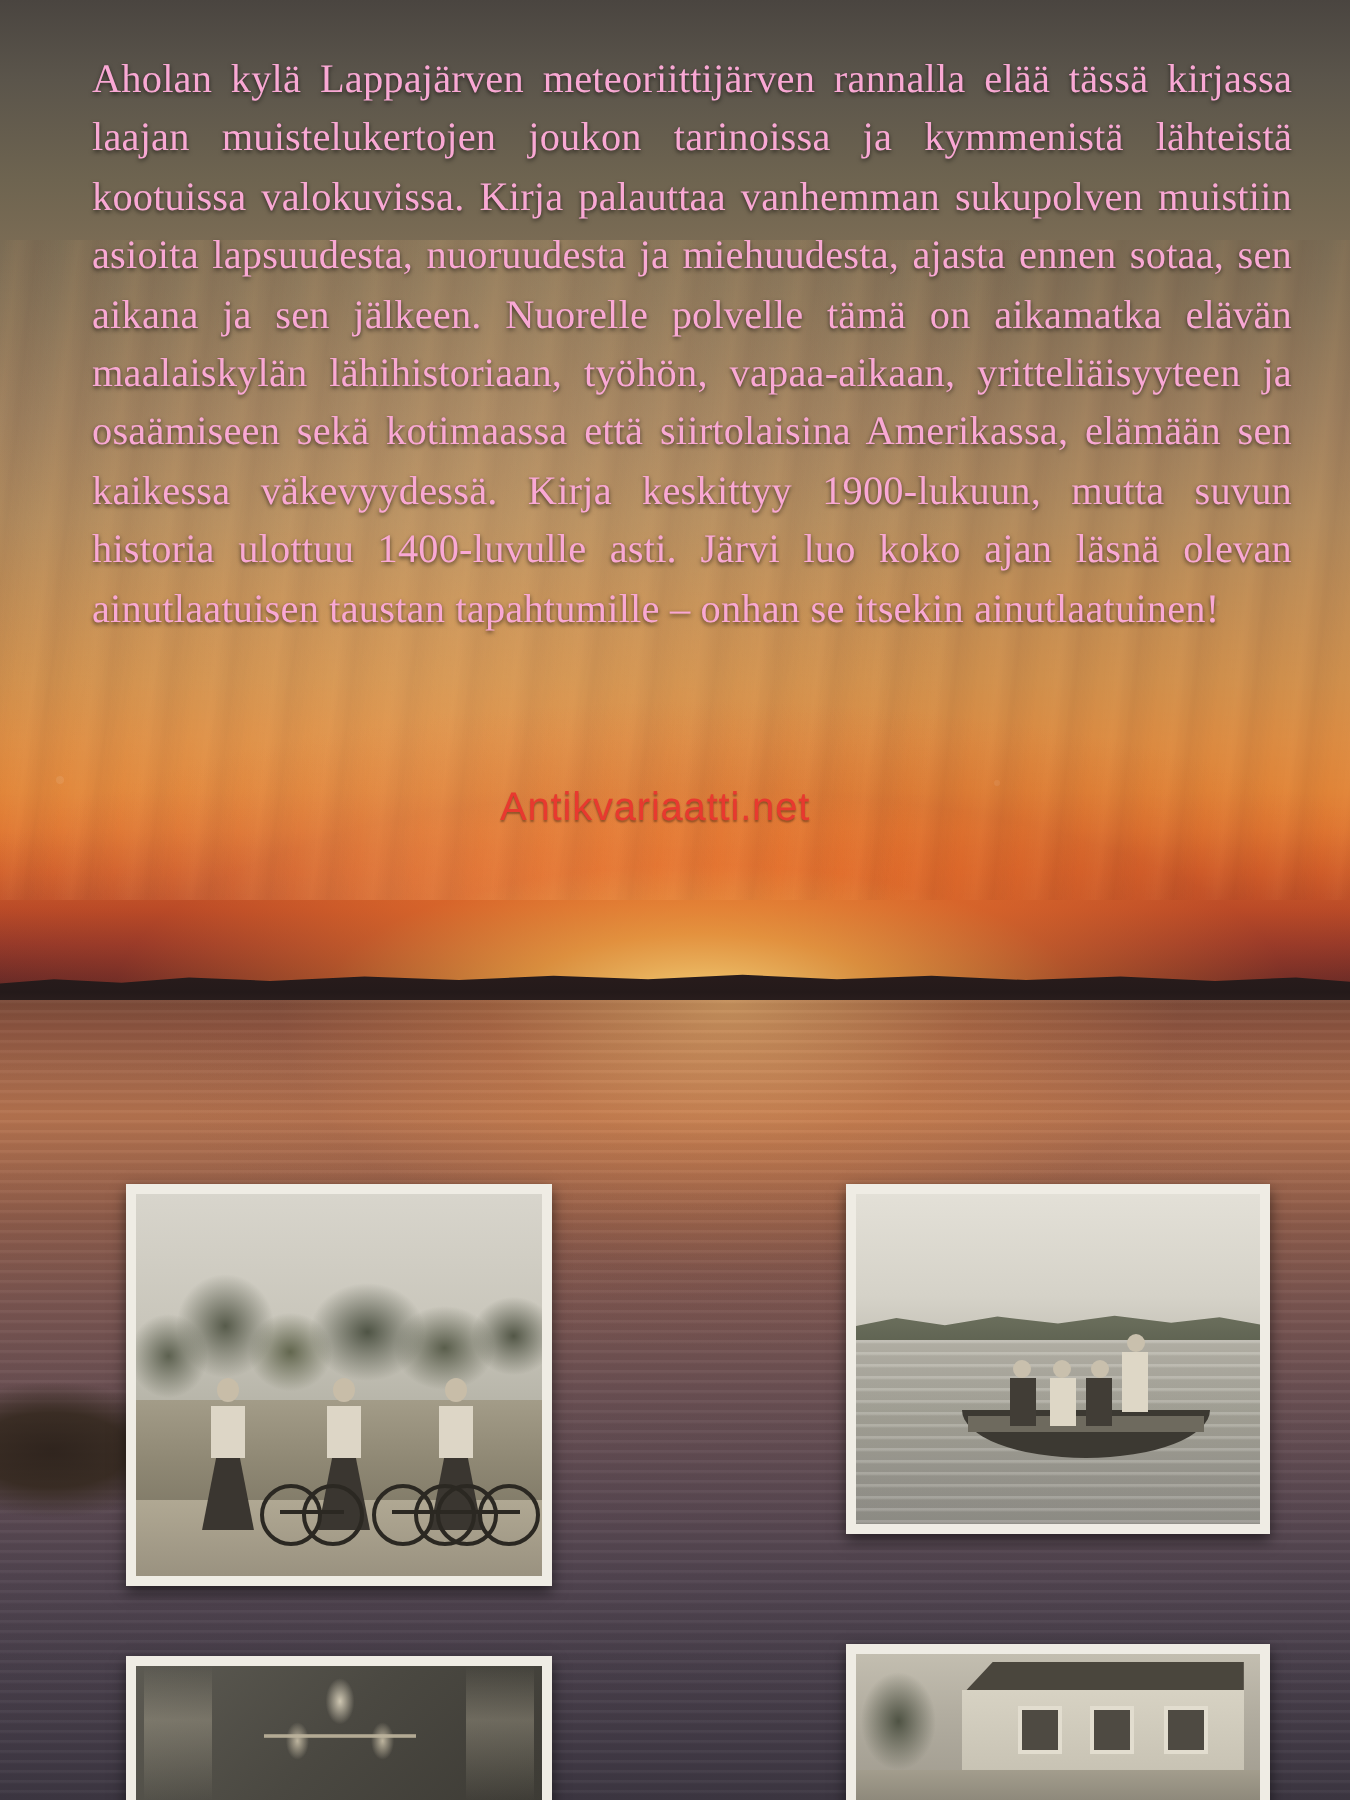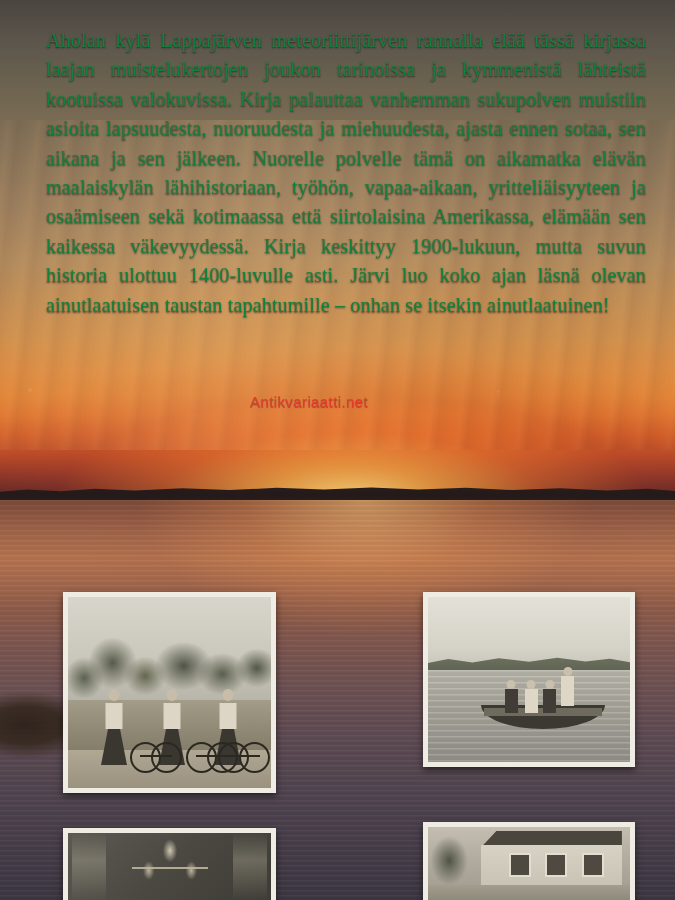--- a/index.html
+++ b/index.html
@@ -123,33 +123,33 @@
   .text-panel {
     position: absolute;
     left: 0; top: 0; width: 675px; height: 430px;
     padding: 26px 28px 0 46px;
     box-sizing: border-box;
   }
   .blurb {
     font-family: "Liberation Serif", serif;
     font-size: 20.2px;
     line-height: 29.4px;
-    color: #15803d;
+    color: #f9a8d4;
     text-align: justify;
     text-shadow: 0 1px 2px rgba(0,0,0,0.6);
     letter-spacing: 0.1px;
     margin: 0;
     width: 600px;
   }
   .watermark {
     position: absolute;
     left: 250px;
     top: 393px;
     font-family: "Liberation Sans", sans-serif;
-    font-size: 15px;
+    font-size: 20px;
     color: #e8392f;
     letter-spacing: 0.4px;
     text-shadow: 0 1px 1px rgba(0,0,0,0.35);
   }
 
   
   .photo {
     position: absolute;
     background: #efece4;
     padding: 5px;

